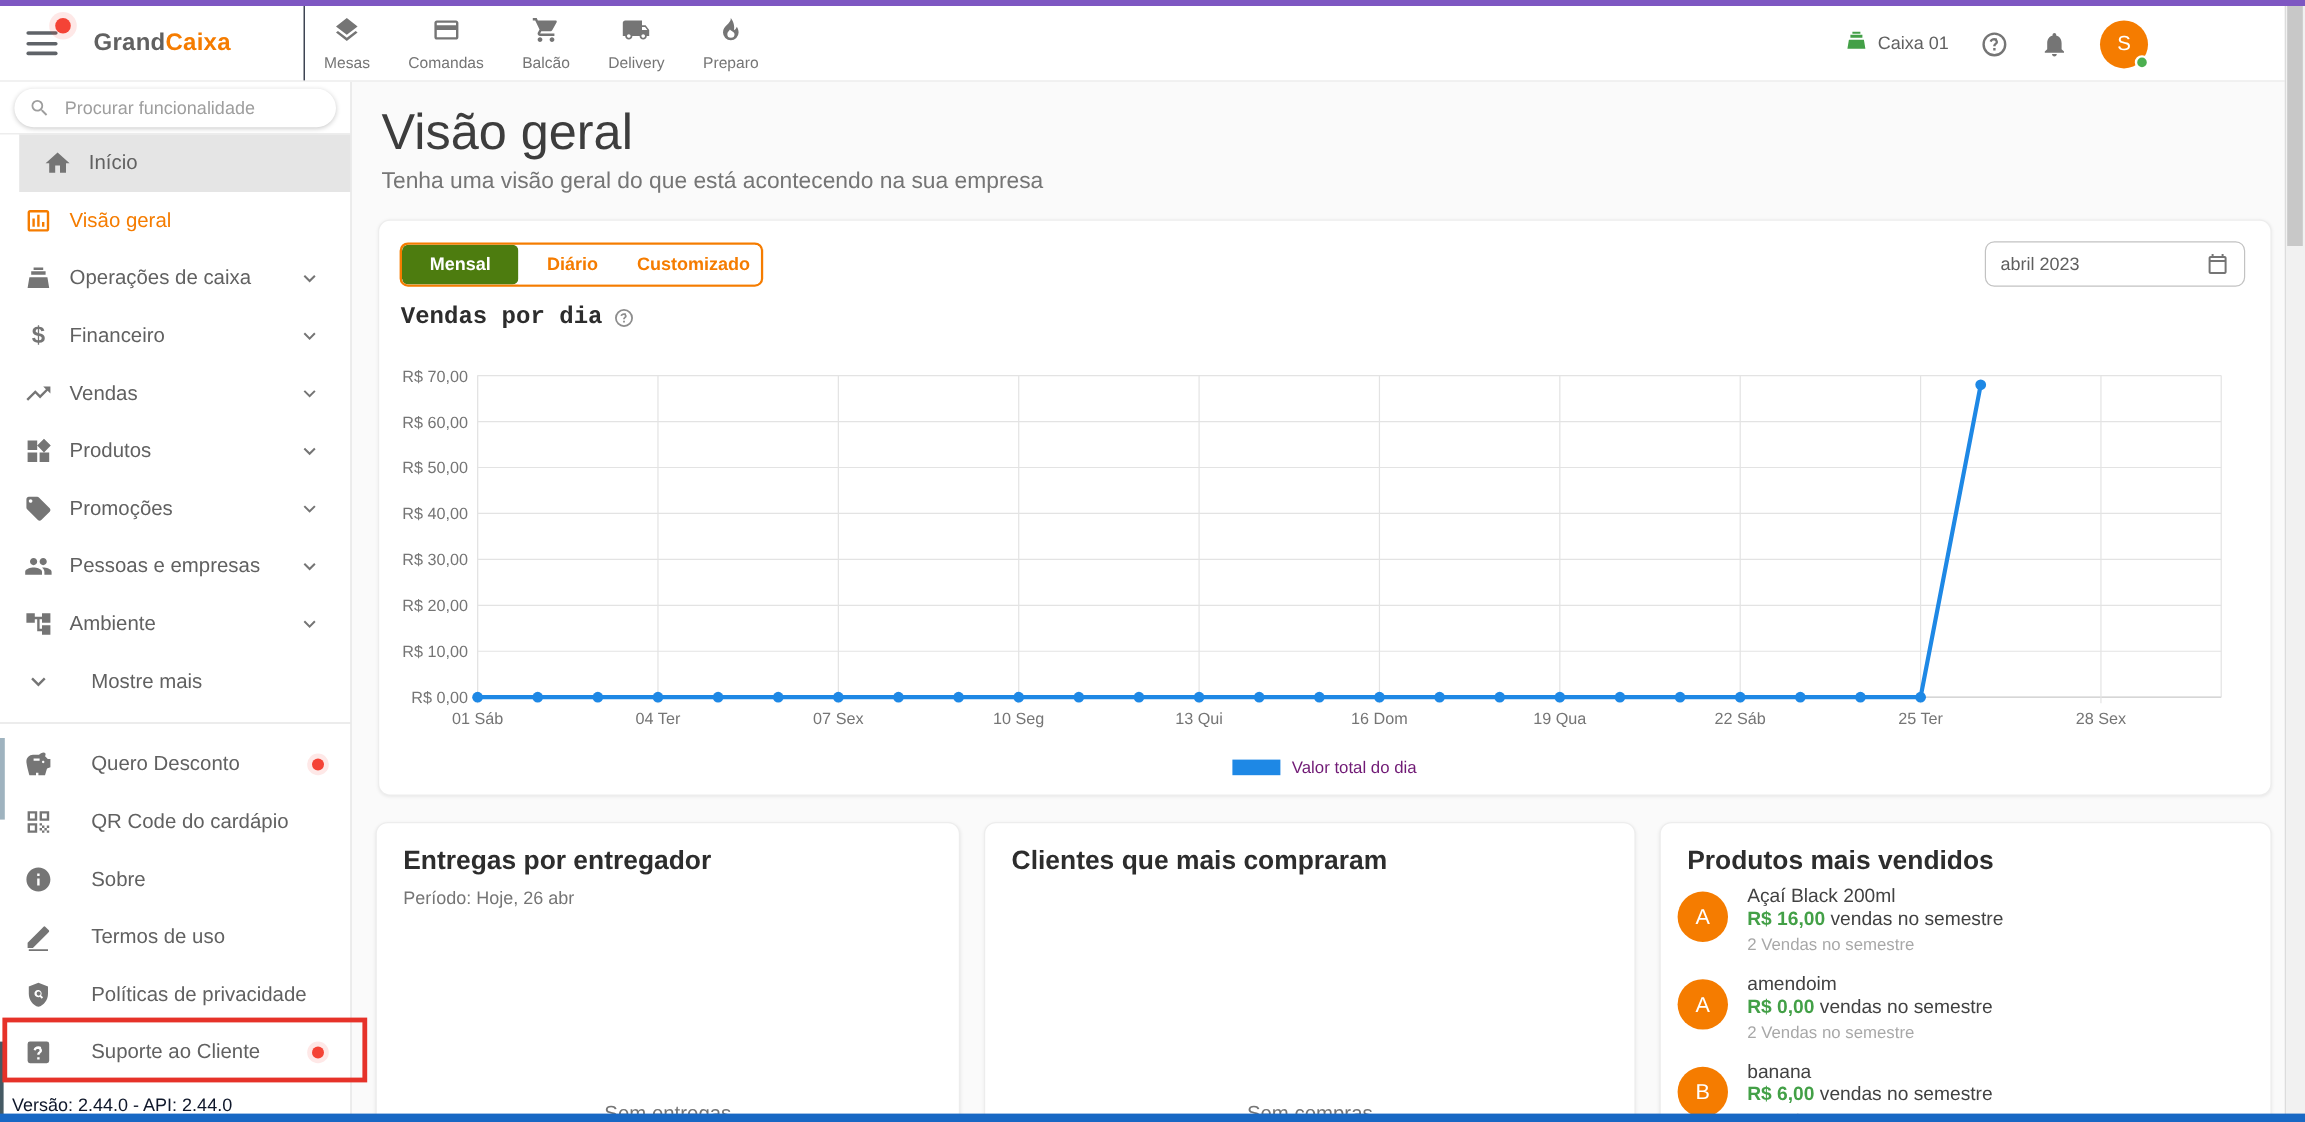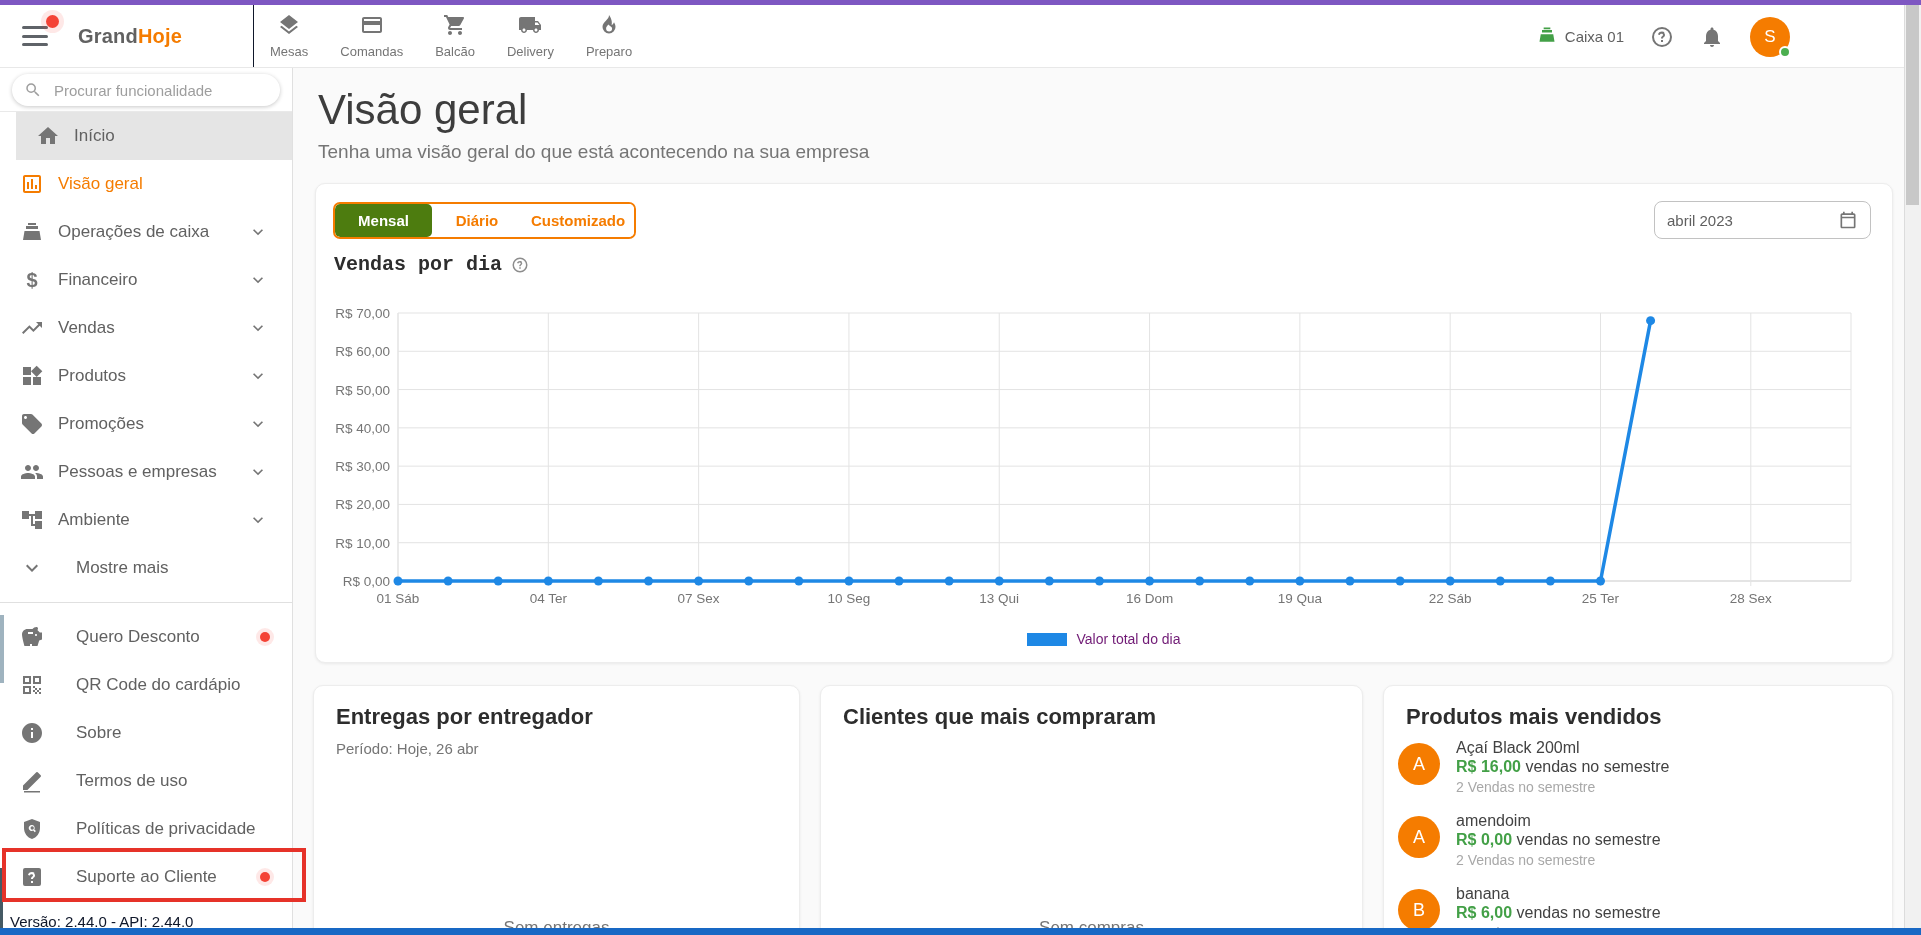--- a/index.html
+++ b/index.html
@@ -125,21 +125,21 @@
 <div id="topbar"></div>
 
 <div id="header">
   <div id="logo-zone">
     <div id="hamburger">
         <span></span>
         <span></span>
         <span></span>
       </div>
     <div id="menu-dot"></div>
-    <div id="brand"><span>Grand</span><span class="chef">Hoje</span></div>
+    <div id="brand"><span>Grand</span><span class="chef">Caixa</span></div>
   </div>
   <div id="hnav">
     <div class="hnav-item">
       <span><svg viewBox="0 0 24 24" width="24" height="24" fill="#757575">
             <path d="M11.99 18.54l-7.37-5.73L3 14.07l9 7 9-7-1.63-1.26-7.38 5.73zM12 16l7.36-5.73L21 9l-9-7-9 7 1.63 1.27L12 16z"></path>
           </svg></span>
       <span class="hlbl">Mesas</span>
     </div>
     <div class="hnav-item">
       <span><svg viewBox="0 0 24 24" width="24" height="24" fill="#757575">

